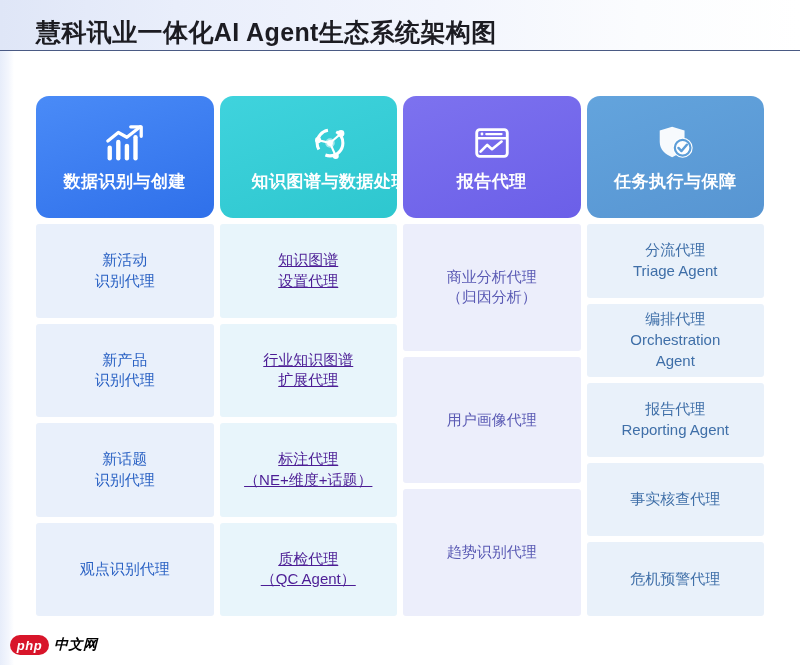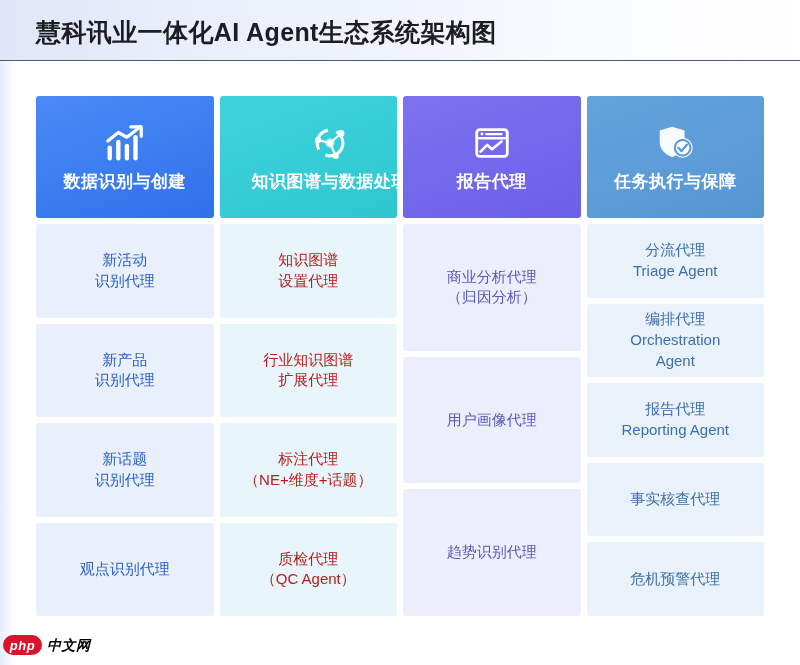--- a/index.html
+++ b/index.html
@@ -16,40 +16,40 @@
   }
 
   
   .edge-tint {
     position:absolute; left:0; top:0; width:14px; height:665px;
     background:linear-gradient(to right,#e7edfa 0%,#f3f6fd 60%,#ffffff 100%);
   }
 
   
   .header-band {
-    position:absolute; left:0; top:0; width:800px; height:61px;
+    position:absolute; left:0; top:0; width:800px; height:51px;
     background:linear-gradient(to right,#dfe6f7 0%,#e9eefb 22%,#f2f5fd 55%,#fbfcfe 80%,#ffffff 100%);
     border-bottom:1.5px solid #4a5a84;
   }
   .header-title {
     position:absolute; left:36px; top:16px;
     font-size:25px; font-weight:bold; color:#1c1c22;
     letter-spacing:0.4px; white-space:nowrap;
   }
 
   
   .grid {
     position:absolute; left:36px; top:96px;
     width:728px; height:520px;
     display:flex; gap:6px;
   }
   .column { flex:1 1 0; display:flex; flex-direction:column; min-width:0; }
 
   .col-head {
-    height:122px; border-radius:3px;
+    height:122px; border-radius:13px;
     display:flex; flex-direction:column;
     align-items:center; justify-content:center;
     gap:6px; position:relative;
   }
   .col-head .icon { width:46px; height:42px; display:block; }
   .col-head .head-label {
     color:#ffffff; font-size:17px; font-weight:bold;
     letter-spacing:0.5px; white-space:nowrap; text-align:center;
   }
   .c1 .col-head { background:linear-gradient(160deg,#4a8bf7 0%,#2f70ea 100%); }
@@ -63,30 +63,30 @@
     background:#e9f0fb;
     border-radius:3px;
     display:flex; flex-direction:column;
     align-items:center; justify-content:center;
     text-align:center; padding:4px 6px; min-height:0;
   }
   .cell .line { font-size:15px; line-height:1.38; white-space:nowrap; }
   .c1 .cell { background:#e9f0fb; }
   .c1 .cell .line { color:#2b62c4; }
   .c2 .cell { background:#e8f5fb; }
-  .c2 .cell .line { color:#b91c1c; }
+  .c2 .cell .line { color:#4c1d95;text-decoration:underline; }
   .c3 .cell { background:#eceefb; }
   .c3 .cell .line { color:#5a5ab4; }
   .c4 .cell { background:#e9f1fa; }
   .c4 .cell .line { color:#3f6fa8; }
 
   
   .watermark {
-    position:absolute; left:3px; bottom:10px;
-    display:flex; align-items:flex-end; gap:5px;
+    position:absolute; left:10px; bottom:10px;
+    display:flex; align-items:center; gap:5px;
   }
   .wm-badge {
     width:39px; height:20px; border-radius:10px;
     background:#d8152a;
     display:flex; align-items:center; justify-content:center;
     color:#ffffff; font-size:13px; font-weight:bold; font-style:italic;
     letter-spacing:0.5px;
   }
   .wm-text {
     font-size:14px; font-weight:bold; color:#000000;

